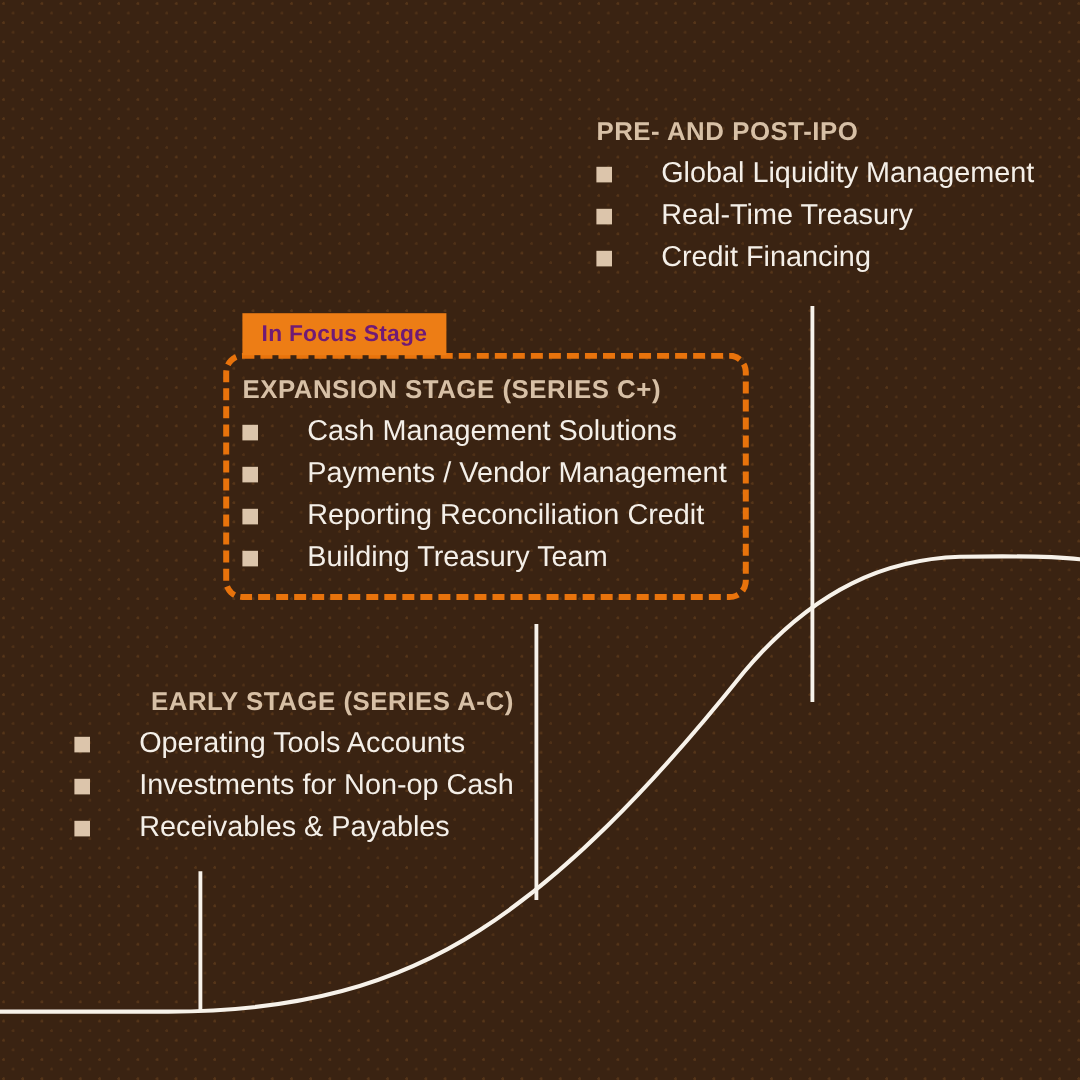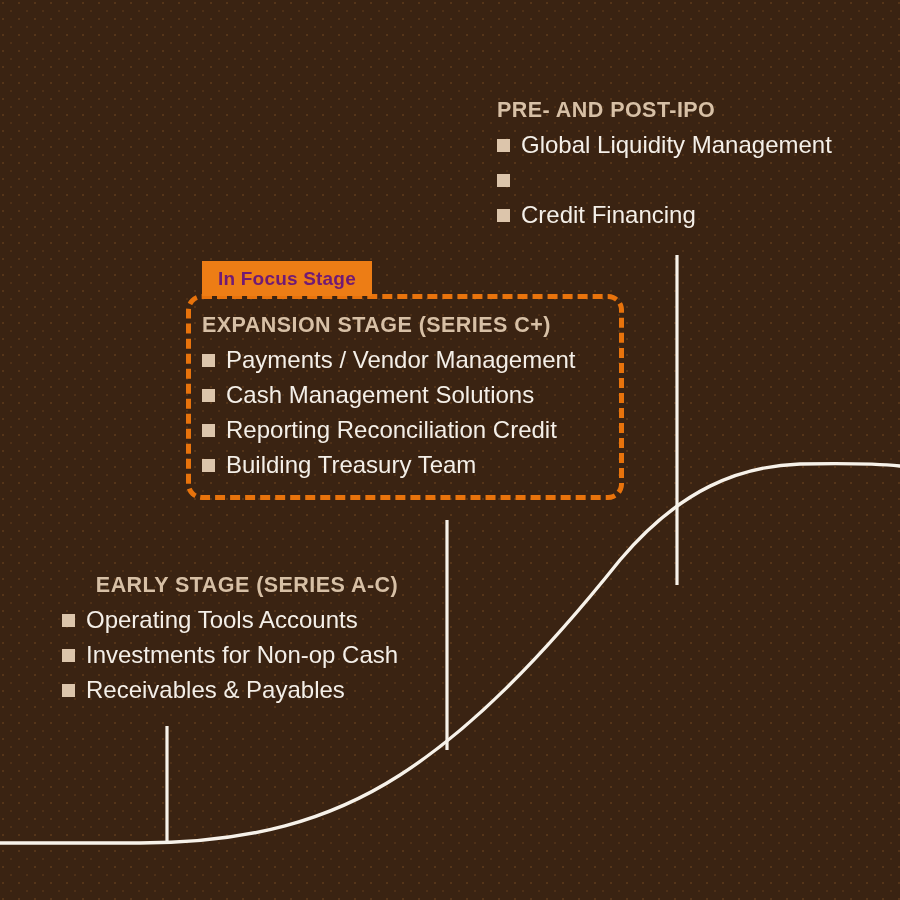--- a/index.html
+++ b/index.html
@@ -41,20 +41,21 @@
     white-space: nowrap;
   }
 
   .items { list-style: none; margin: 0; padding: 0; }
 
   .item {
     display: flex;
     align-items: center;
     height: 35px;
     white-space: nowrap;
+    gap: 30px;
   }
 
   .bullet {
     width: 13px;
     height: 13px;
     background: #dcc5ab;
     flex: 0 0 auto;
     margin-right: 11px;
     position: relative;
     top: 1px;
@@ -131,20 +132,21 @@
 
   <div class="block" id="block-ipo">
     <div class="block-title">PRE- AND POST-IPO</div>
     <ul class="items">
       <li class="item">
         <span class="bullet"></span>
         <span class="item-label">Global Liquidity Management</span>
       </li>
       <li class="item">
         <span class="bullet"></span>
+        <span class="item-label">Real-Time Treasury</span>
       </li>
       <li class="item">
         <span class="bullet"></span>
         <span class="item-label">Credit Financing</span>
       </li>
     </ul>
   </div>
 
   <div id="focus-wrap">
 
@@ -152,25 +154,25 @@
       <span id="focus-badge-label">In Focus Stage</span>
     </div>
 
     <div id="focus-box"></div>
 
     <div class="block" id="block-expansion">
       <div class="block-title">EXPANSION STAGE (SERIES C+)</div>
       <ul class="items">
         <li class="item">
           <span class="bullet"></span>
+          <span class="item-label">Cash Management Solutions</span>
+        </li>
+        <li class="item">
+          <span class="bullet"></span>
           <span class="item-label">Payments / Vendor Management</span>
-        </li>
-        <li class="item">
-          <span class="bullet"></span>
-          <span class="item-label">Cash Management Solutions</span>
         </li>
         <li class="item">
           <span class="bullet"></span>
           <span class="item-label">Reporting Reconciliation Credit</span>
         </li>
         <li class="item">
           <span class="bullet"></span>
           <span class="item-label">Building Treasury Team</span>
         </li>
       </ul>

